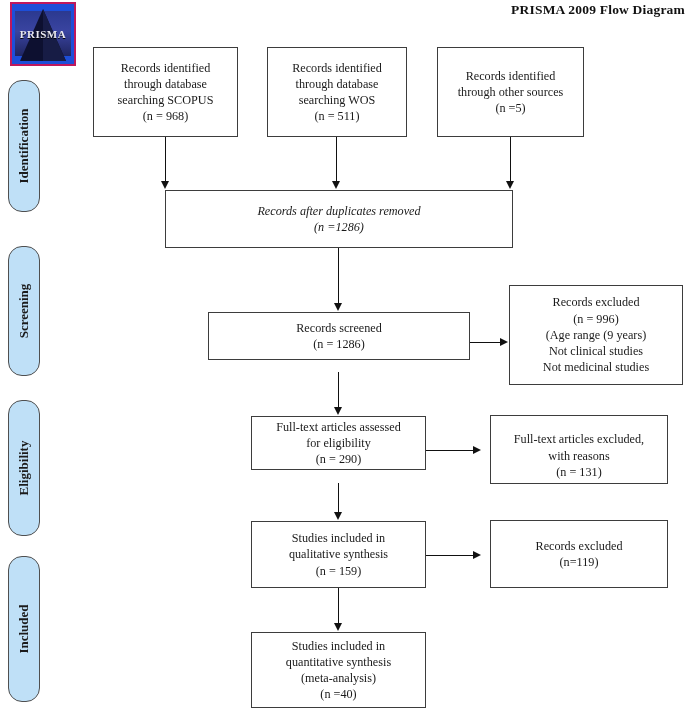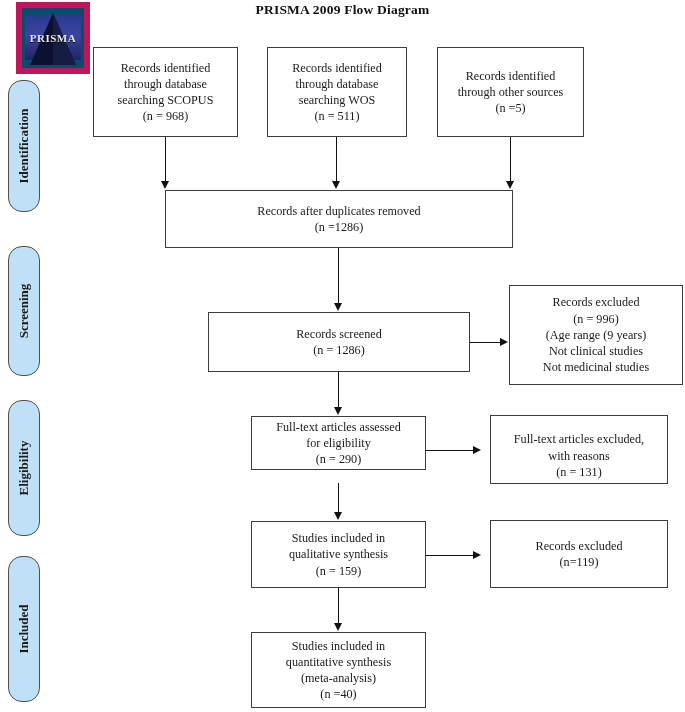--- a/index.html
+++ b/index.html
@@ -16,36 +16,36 @@
     font-family: "Liberation Serif", "DejaVu Serif", serif;
     color: #1a1a1a;
   }
 
   
   .diagram-title {
     position: absolute;
     left: 0;
     top: 2px;
     width: 685px;
-    text-align: center;
+    text-align: right;
     font-weight: bold;
     font-size: 13.5px;
     letter-spacing: 0.2px;
     color: #111111;
   }
 
   
   .logo {
     position: absolute;
-    left: 16px;
+    left: 10px;
     top: 2px;
     width: 62px;
     height: 60px;
-    border: 6px solid #be185d;
-    background: #0c4a6e;
+    border: 2px solid #be185d;
+    background: #1d4ed8;
     overflow: hidden;
   }
   .logo-band {
     position: absolute;
     left: 3px;
     top: 7px;
     width: 56px;
     height: 45px;
     background: linear-gradient(180deg, #2b3990 0%, #3a44a0 45%, #1f2560 100%);
   }
@@ -199,29 +199,29 @@
 
   <div class="conn conn-v" style="left:165px; top:137px; height:45px;"></div>
   <div class="arrow-down" style="left:161px; top:181px;"></div>
 
   <div class="conn conn-v" style="left:336px; top:137px; height:45px;"></div>
   <div class="arrow-down" style="left:332px; top:181px;"></div>
 
   <div class="conn conn-v" style="left:510px; top:137px; height:45px;"></div>
   <div class="arrow-down" style="left:506px; top:181px;"></div>
 
-  <div class="flow-box" style="left:165px; top:190px; width:348px; height:58px;">
+  <div class="flow-box" style="left:165px; top:190px; width:348px; height:58px;font-style:italic;">
     <span class="box-text">Records after duplicates removed
 (n =1286)</span>
   </div>
 
   <div class="conn conn-v" style="left:338px; top:248px; height:56px;"></div>
   <div class="arrow-down" style="left:334px; top:303px;"></div>
 
-  <div class="flow-box" style="left:208px; top:312px; width:262px; height:60px;">
+  <div class="flow-box" style="left:208px; top:312px; width:262px; height:48px;">
     <span class="box-text">Records screened
 (n = 1286)</span>
   </div>
 
   <div class="conn conn-h" style="left:470px; top:342px; width:31px;"></div>
   <div class="arrow-right" style="left:500px; top:338px;"></div>
 
   <div class="flow-box" style="left:509px; top:285px; width:174px; height:100px;">
     <span class="box-text">Records excluded
 (n = 996)

